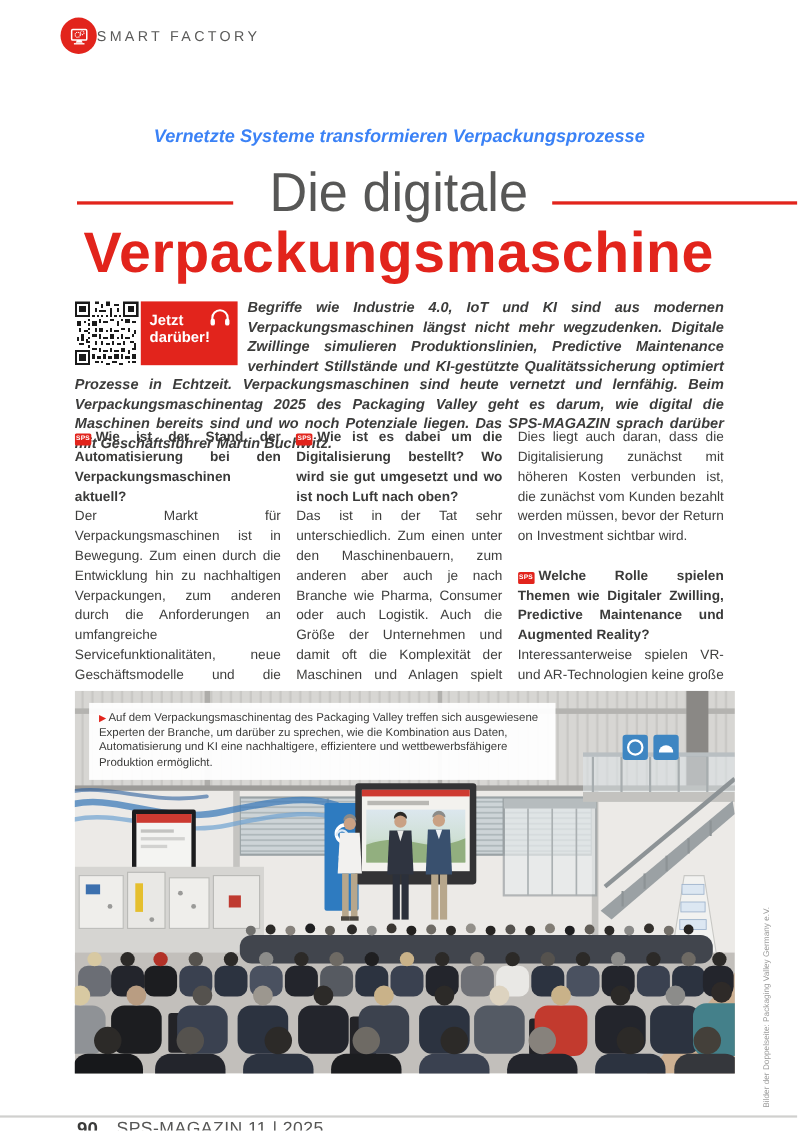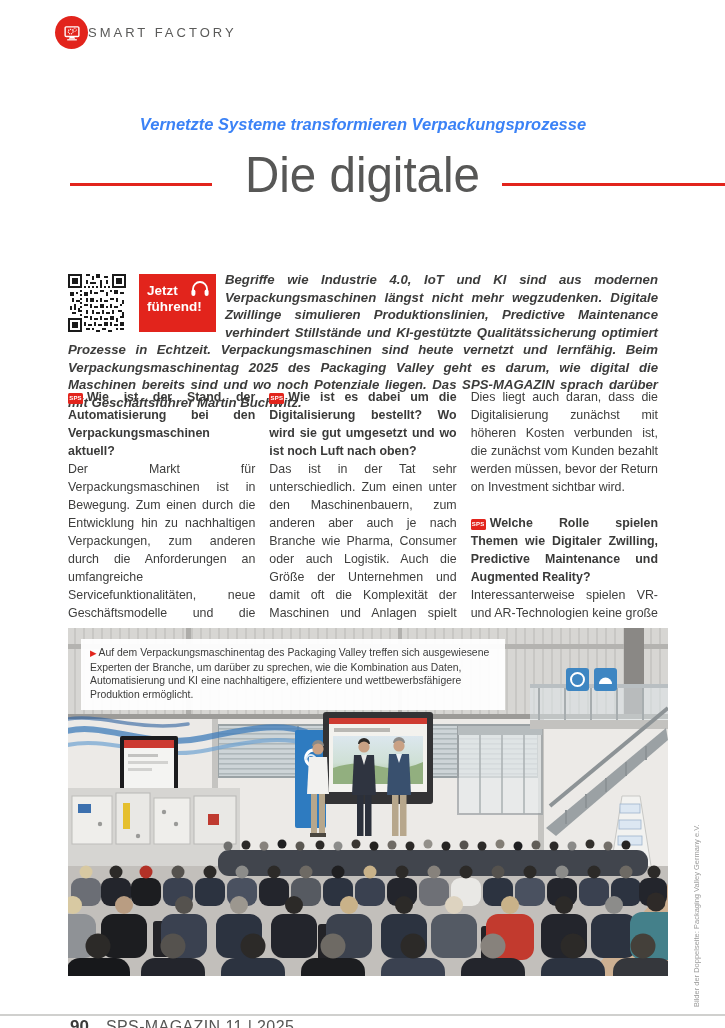--- a/index.html
+++ b/index.html
@@ -21,21 +21,21 @@
   .rule{ position:absolute; top:183px; height:2.5px; background:var(--red); }
   .rule.left{ left:70px; width:142px; }
   .rule.right{ left:502px; width:223px; }
   .title2{ position:absolute; top:200px; left:0; width:725px; text-align:center;
            font-size:52px; font-weight:700; letter-spacing:.5px; color:var(--red); }
 
   
   .intro-wrap{ position:absolute; top:271px; left:68px; width:590px; }
   .listen{ float:left; width:148px; height:58px; margin:3px 9px 4px 0; display:flex; }
   .qr{ width:58px; height:58px; flex:0 0 auto; background:#fff; }
-  .listen-badge{ flex:1; margin-left:13px; background:var(--red); color:#fff; position:relative;
+  .listen-badge{ flex:1; margin-left:2px; background:var(--red); color:#fff; position:relative;
                  padding:9px 0 0 8px; font-weight:700; font-size:13.5px; line-height:16px; }
   .hp{ position:absolute; top:5px; right:5px; }
   .intro-text{ margin:0; font-size:13.2px; line-height:17.5px; font-weight:700; font-style:italic;
                text-align:justify; color:#3c3c3b; }
 
   
   .cols{ position:absolute; top:388px; left:68px; width:590px; height:236px;
          display:flex; gap:14px; overflow:hidden; }
   .col{ flex:1; font-size:12.4px; line-height:18px; text-align:justify; color:#3e3e3d; }
   .q{ margin:0; font-weight:700; color:#3a3a39; }
@@ -75,20 +75,21 @@
         <rect x="9" y="25" width="14" height="1.8" fill="#fff"></rect>
       </svg>
     </div>
     <div class="header-label">SMART FACTORY</div>
   </div>
 
   <div class="kicker">Vernetzte Systeme transformieren Verpackungsprozesse</div>
   <div class="title1">Die digitale</div>
   <div class="rule left"></div>
   <div class="rule right"></div>
+  <div class="title2">Verpackungsmaschine</div>
 
   <div class="intro-wrap">
     <div class="listen">
       <svg class="qr" viewBox="0 0 29 29" shape-rendering="crispEdges">
         <rect width="29" height="29" fill="#fff"></rect>
         <g fill="#1a1a1a">
           <rect x="0" y="0" width="7" height="7"></rect>
             <rect x="22" y="0" width="7" height="7"></rect>
             <rect x="0" y="22" width="7" height="7"></rect>
         </g>
@@ -109,21 +110,21 @@
                    M9 12h1v2H9z M11 12h2v2h-2z M14 13h1v1h-1z M16 12h1v2h-1z M18 13h2v1h-2z M21 12h2v1h-2z M24 12h1v2h-1z M27 13h1v2h-1z
                    M8 15h2v1H8z M11 15h1v2h-1z M13 16h2v1h-2z M16 15h2v2h-2z M19 16h1v1h-1z M21 15h1v2h-1z M23 16h2v1h-2z M26 15h1v1h-1z
                    M9 18h1v2H9z M12 18h1v2h-1z M14 19h2v1h-2z M17 18h1v2h-1z M19 19h2v1h-2z M22 18h1v2h-1z M25 18h2v1h-2z M27 19h1v2h-1z
                    M8 21h2v1H8z M11 21h1v2h-1z M13 22h2v1h-2z M16 21h1v2h-1z M18 22h2v1h-2z M21 21h2v2h-2z M24 22h1v2h-1z M26 21h2v1h-2z
                    M8 24h1v2H8z M10 25h2v1h-2z M13 24h1v2h-1z M15 25h2v1h-2z M18 24h2v2h-2z M21 24h1v2h-1z M23 25h2v1h-2z M26 24h2v2h-2z
                    M9 27h2v1H9z M12 27h1v1h-1z M14 28h2v1h-2z M17 27h2v1h-2z M20 28h2v1h-2z M24 27h1v1h-1z M26 27h2v1h-2z"></path>
         </g>
       </svg>
       <div class="listen-badge">
         <div>Jetzt</div>
-        <div>führend!</div>
+        <div>darüber!</div>
         <svg class="hp" width="22" height="20" viewBox="0 0 22 20">
           <path d="M4 12 v-2 a7 7 0 0 1 14 0 v2" fill="none" stroke="#fff" stroke-width="1.8" stroke-linecap="round"></path>
           <rect x="2.4" y="10.5" width="4" height="6.5" rx="2" fill="#fff"></rect>
           <rect x="15.6" y="10.5" width="4" height="6.5" rx="2" fill="#fff"></rect>
         </svg>
       </div>
     </div>
     <p class="intro-text">Begriffe wie Industrie 4.0, IoT und KI sind aus modernen Verpackungsmaschinen längst nicht mehr wegzudenken. Digitale Zwillinge simulieren Produktionslinien, Predictive Maintenance verhindert Stillstände und KI-gestützte Qualitätssicherung optimiert Prozesse in Echtzeit. Verpackungsmaschinen sind heute vernetzt und lernfähig. Beim Verpackungsmaschinentag 2025 des Packaging Valley geht es darum, wie digital die Maschinen bereits sind und wo noch Potenziale liegen. Das SPS-MAGAZIN sprach darüber mit Geschäftsführer Martin Buchwitz.</p>
   </div>
 

